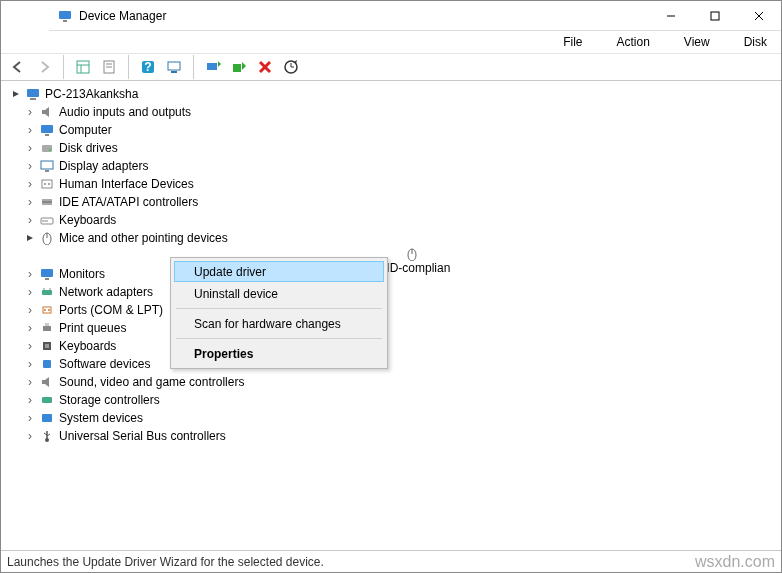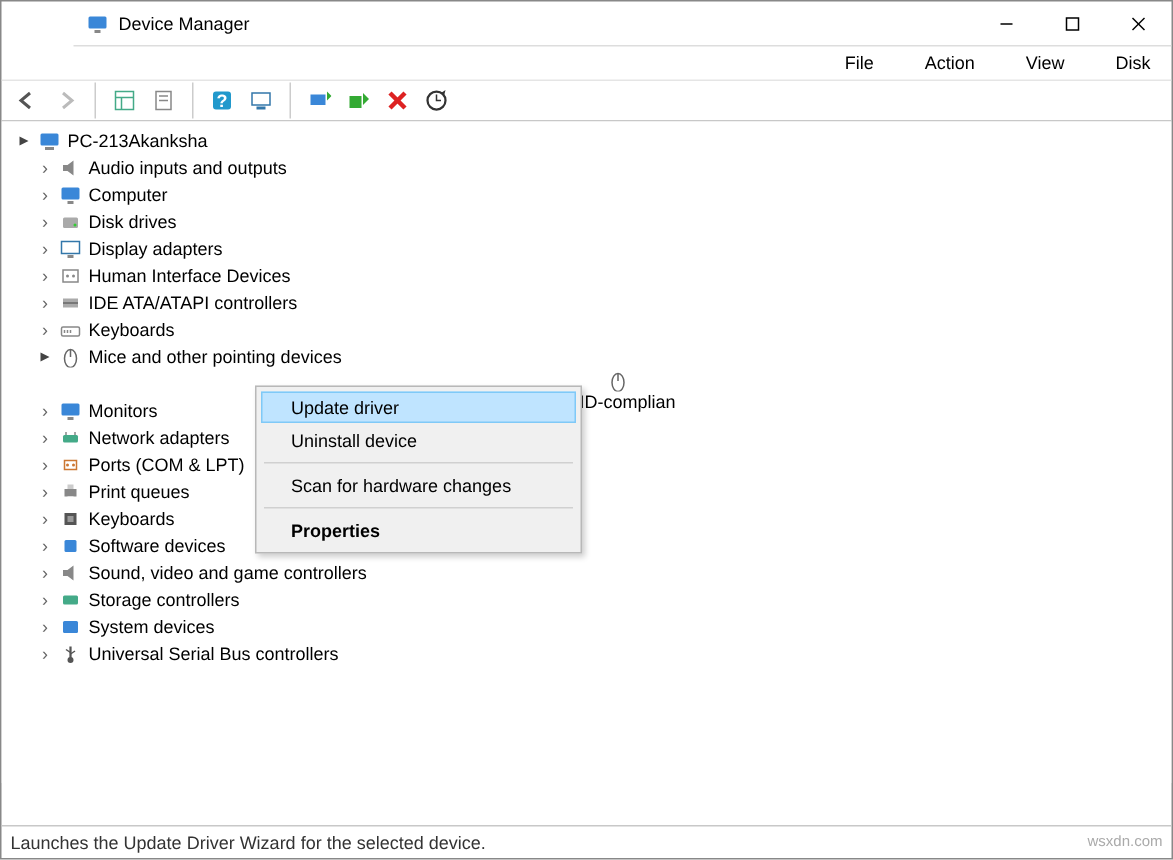--- a/index.html
+++ b/index.html
@@ -19,21 +19,21 @@
 .arrow { width: 14px; height: 14px; display: inline-flex; align-items: center; justify-content: center; color: #666; margin-right: 2px; }
 .nicon { width: 16px; height: 16px; margin-right: 4px; display: inline-flex; align-items: center; justify-content: center; }
 .d1 { padding-left: 18px; }
 .d2 { padding-left: 42px; flex-direction: column; }
 .context { position: absolute; left: 170px; top: 257px; width: 218px; background: #f0f0f0; border: 1px solid #b8b8b8; box-shadow: 2px 2px 4px rgba(0,0,0,.2); padding: 3px; z-index: 10; }
 .cm-item { height: 23px; display: flex; align-items: center; padding: 0 20px; }
 .cm-item.hl { background: #bfe4ff; border: 1px solid #7fc9f7; padding: 0 19px; height: 21px; }
 .cm-item.bold { font-weight: 600; }
 .cm-sep { height: 1px; background: #d0d0d0; margin: 3px 2px; }
 .statusbar { height: 22px; border-top: 1px solid #c8c8c8; display: flex; align-items: center; padding: 0 6px; color: #333; justify-content: space-between; margin-top: 28px; }
-.watermark { color: #aaa; font-size: 10px; }
+.watermark { color: #aaa; font-size: 16px; }
 </style>
 </head>
 <body>
 
 <div class="titlebar">
   <span class="ticon">
     <svg viewBox="0 0 16 16">
         <rect x="2" y="3" width="12" height="8" fill="#3a87d8" rx="1"></rect>
         <rect x="6" y="12" width="4" height="2" fill="#888"></rect>
       </svg>

